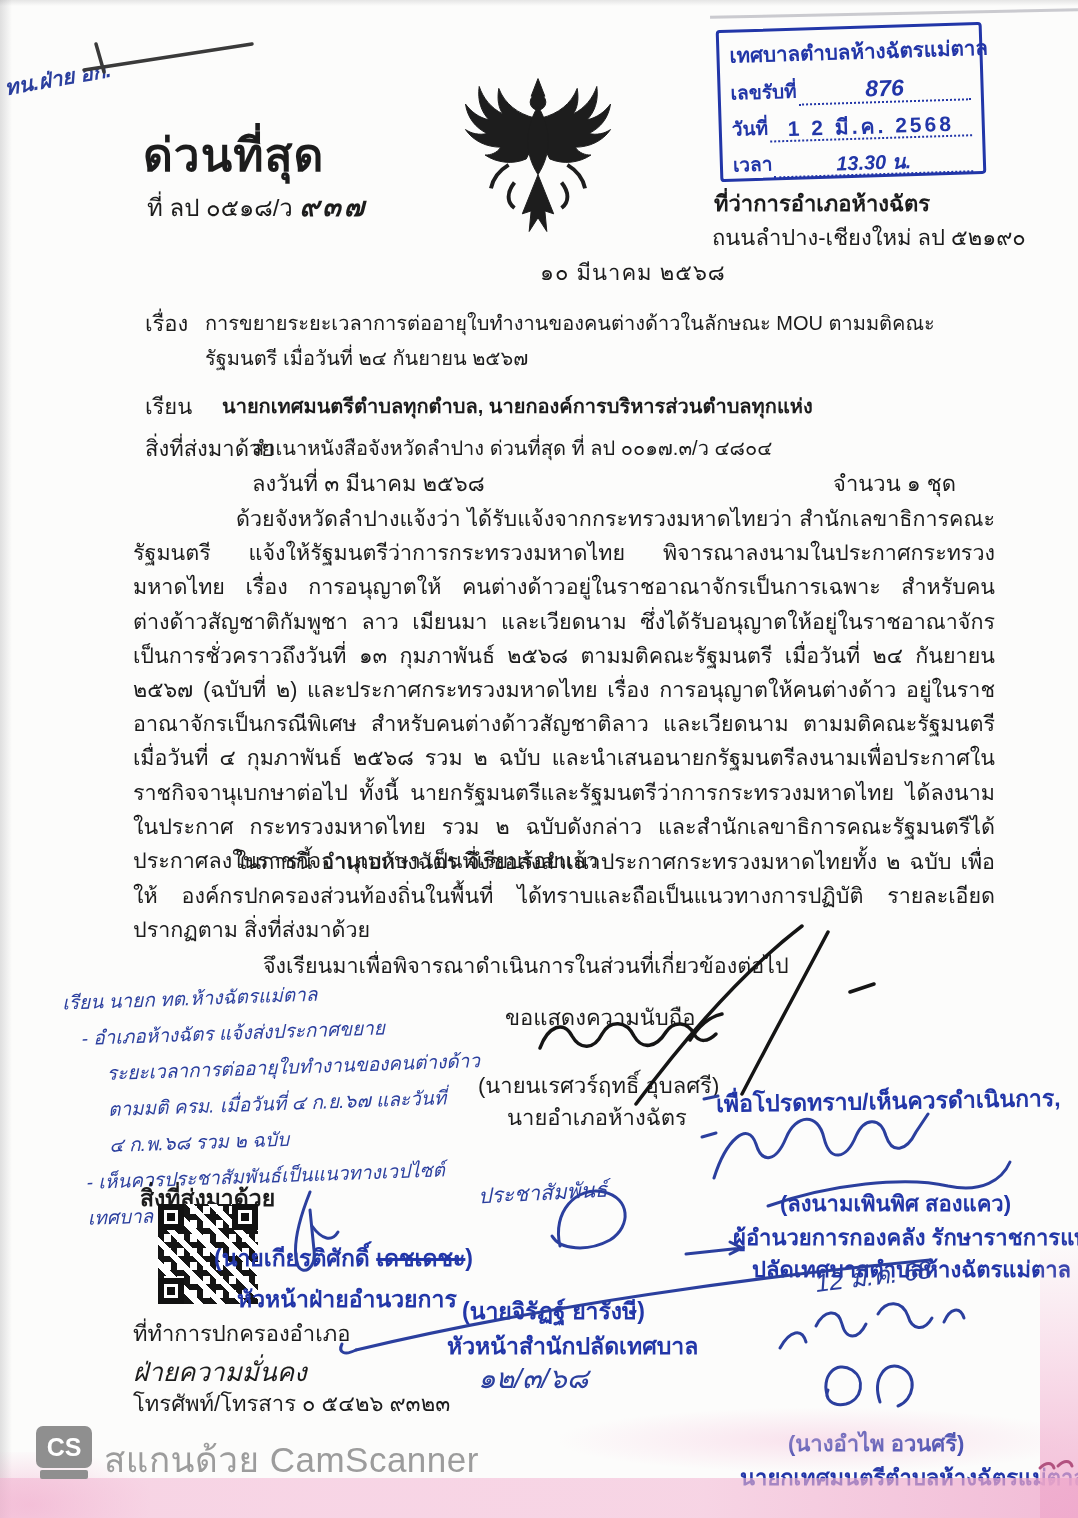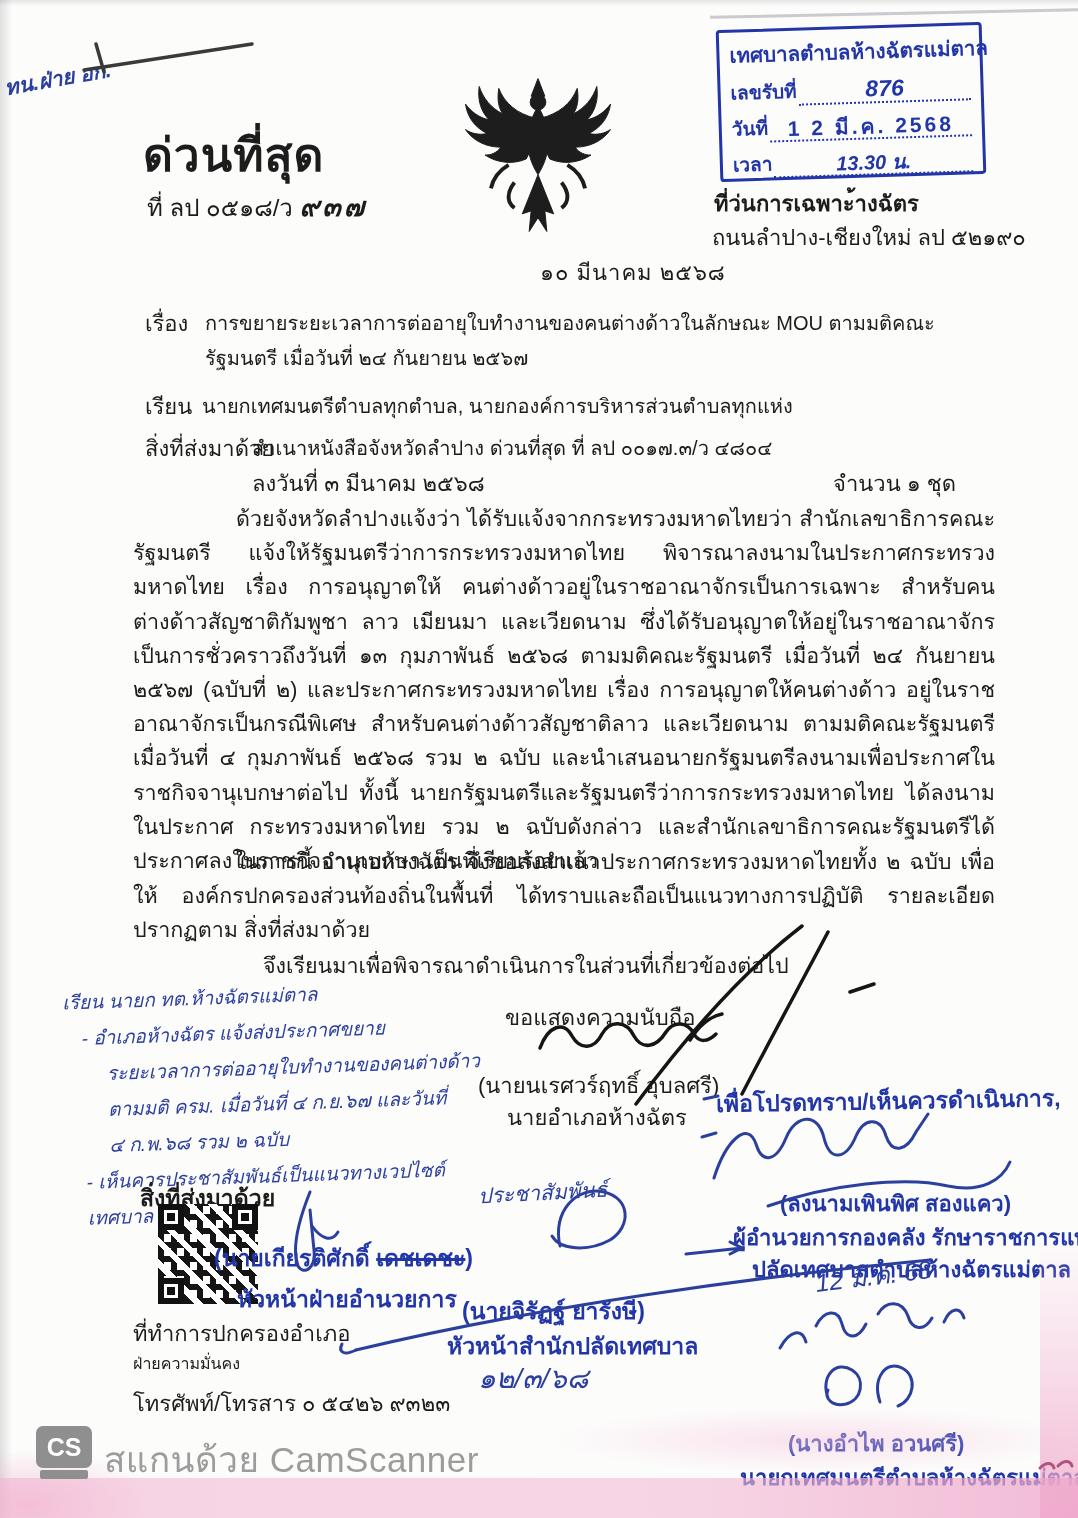--- a/index.html
+++ b/index.html
@@ -32,21 +32,21 @@
   .val-time{font-size:20px;font-style:italic;font-weight:700;}
   .sender1{left:714px;top:186px;font-size:22px;font-weight:600;}
   .sender2{left:712px;top:220px;font-size:22px;}
   .dateline{left:540px;top:255px;font-size:22px;letter-spacing:1px;}
   
   .flabel{font-size:22px;}
   .ftext{font-size:20px;line-height:35px;}
   .subject{left:205px;top:306px;width:768px;}
   .subject-l{left:145px;top:306px;}
   .to-l{left:145px;top:389px;}
-  .to-t{left:202px;top:389px;width:760px;}
+  .to-t{left:222px;top:389px;width:760px;font-weight:bold;}
   .att-l{left:145px;top:431px;}
   .att-t{left:252px;top:431px;width:640px;}
   .att-d{left:252px;top:466px;}
   .att-c{left:833px;top:466px;}
   .para{font-size:21.5px;line-height:34.2px;text-align:justify;width:862px;left:133px;}
   .p1{top:502px;text-indent:103px;}
   .p2{top:845px;text-indent:103px;}
   .closing{left:133px;top:948px;font-size:21.5px;text-indent:130px;width:862px;}
   
   .salute{left:505px;top:1000px;font-size:22px;}
@@ -78,21 +78,21 @@
       repeating-linear-gradient(0deg,#151515 0 6px,transparent 6px 14px);
       background-color:#fff;}
   .qr .mask{position:absolute;inset:0;background:repeating-linear-gradient(45deg,transparent 0 10px,#fff 10px 16px);}
   .finder{position:absolute;width:14px;height:14px;border:6px solid #111;background:#fff;}
   .finder::after{content:"";position:absolute;left:3px;top:3px;width:8px;height:8px;background:#111;}
   .f-tl{left:0;top:0;} .f-tr{right:0;top:0;} .f-bl{left:0;bottom:0;}
   .off-name{left:214px;top:1240px;font-size:23px;font-weight:700;color:#2236a8;white-space:nowrap;}
   .off-name .struck{text-decoration:line-through;text-decoration-thickness:2.5px;}
   .off-pos{left:237px;top:1281px;font-size:23px;font-weight:700;color:#2236a8;}
   .dept1{left:133px;top:1316px;font-size:22px;}
-  .dept2{left:133px;top:1351px;font-size:16px;}
+  .dept2{left:133px;top:1351px;font-size:26px;font-style:italic;}
   .phone{left:133px;top:1386px;font-size:22px;}
   
   .tlnote{left:4px;top:62px;font-size:21px;color:#2b3f9e;font-weight:700;font-style:italic;transform:rotate(-10deg);white-space:nowrap;}
   
   .cs-badge{left:36px;top:1426px;width:56px;height:42px;background:#8f8f8f;border-radius:7px;
     display:flex;align-items:center;justify-content:center;color:#fff;font-weight:800;font-size:25px;}
   .cs-base{left:40px;top:1470px;width:48px;height:9px;background:#8f8f8f;border-radius:2px;}
   .cs-text{left:104px;top:1432px;font-size:35px;color:#9c9c9c;letter-spacing:.5px;white-space:nowrap;}
   
   .pink-bottom{left:0;top:1478px;width:100%;height:40px;
@@ -147,21 +147,21 @@
     <div class="srow">
       <span class="lbl">วันที่</span>
       <span class="dots val-date">1 2  มี.ค.  2568</span>
     </div>
     <div class="srow">
       <span class="lbl">เวลา</span>
       <span class="dots val-time">13.30 น.</span>
     </div>
   </div>
 
-  <div class="abs sender1">ที่ว่นการเฉพาะ้างฉัตร</div>
+  <div class="abs sender1">ที่ว่าการอำเภอห้างฉัตร</div>
   <div class="abs sender2">ถนนลำปาง-เชียงใหม่ ลป ๕๒๑๙๐</div>
 
   <div class="abs dateline">๑๐  มีนาคม  ๒๕๖๘</div>
 
   <div class="abs flabel subject-l">เรื่อง</div>
   <div class="abs ftext subject">การขยายระยะเวลาการต่ออายุใบทำงานของคนต่างด้าวในลักษณะ MOU ตามมติคณะรัฐมนตรี เมื่อวันที่ ๒๔ กันยายน ๒๕๖๗</div>
   <div class="abs flabel to-l">เรียน</div>
   <div class="abs ftext to-t">นายกเทศมนตรีตำบลทุกตำบล, นายกองค์การบริหารส่วนตำบลทุกแห่ง</div>
   <div class="abs flabel att-l">สิ่งที่ส่งมาด้วย</div>
   <div class="abs ftext att-t">สำเนาหนังสือจังหวัดลำปาง ด่วนที่สุด ที่ ลป ๐๐๑๗.๓/ว ๔๘๐๔</div>

